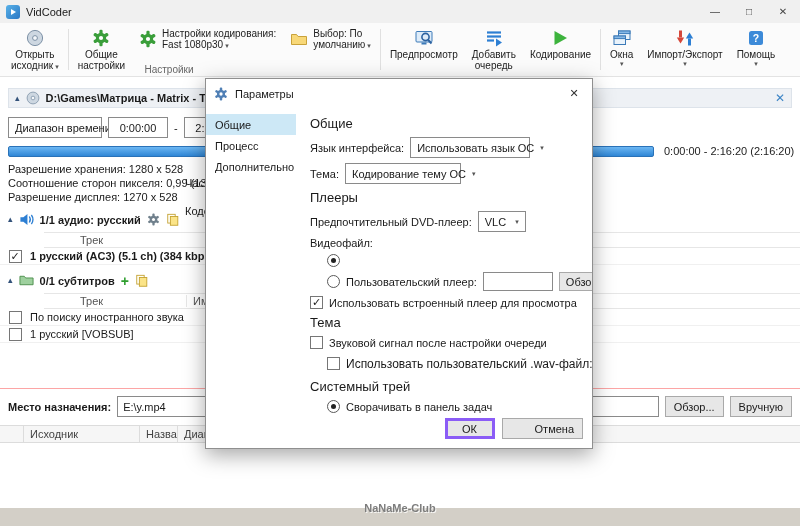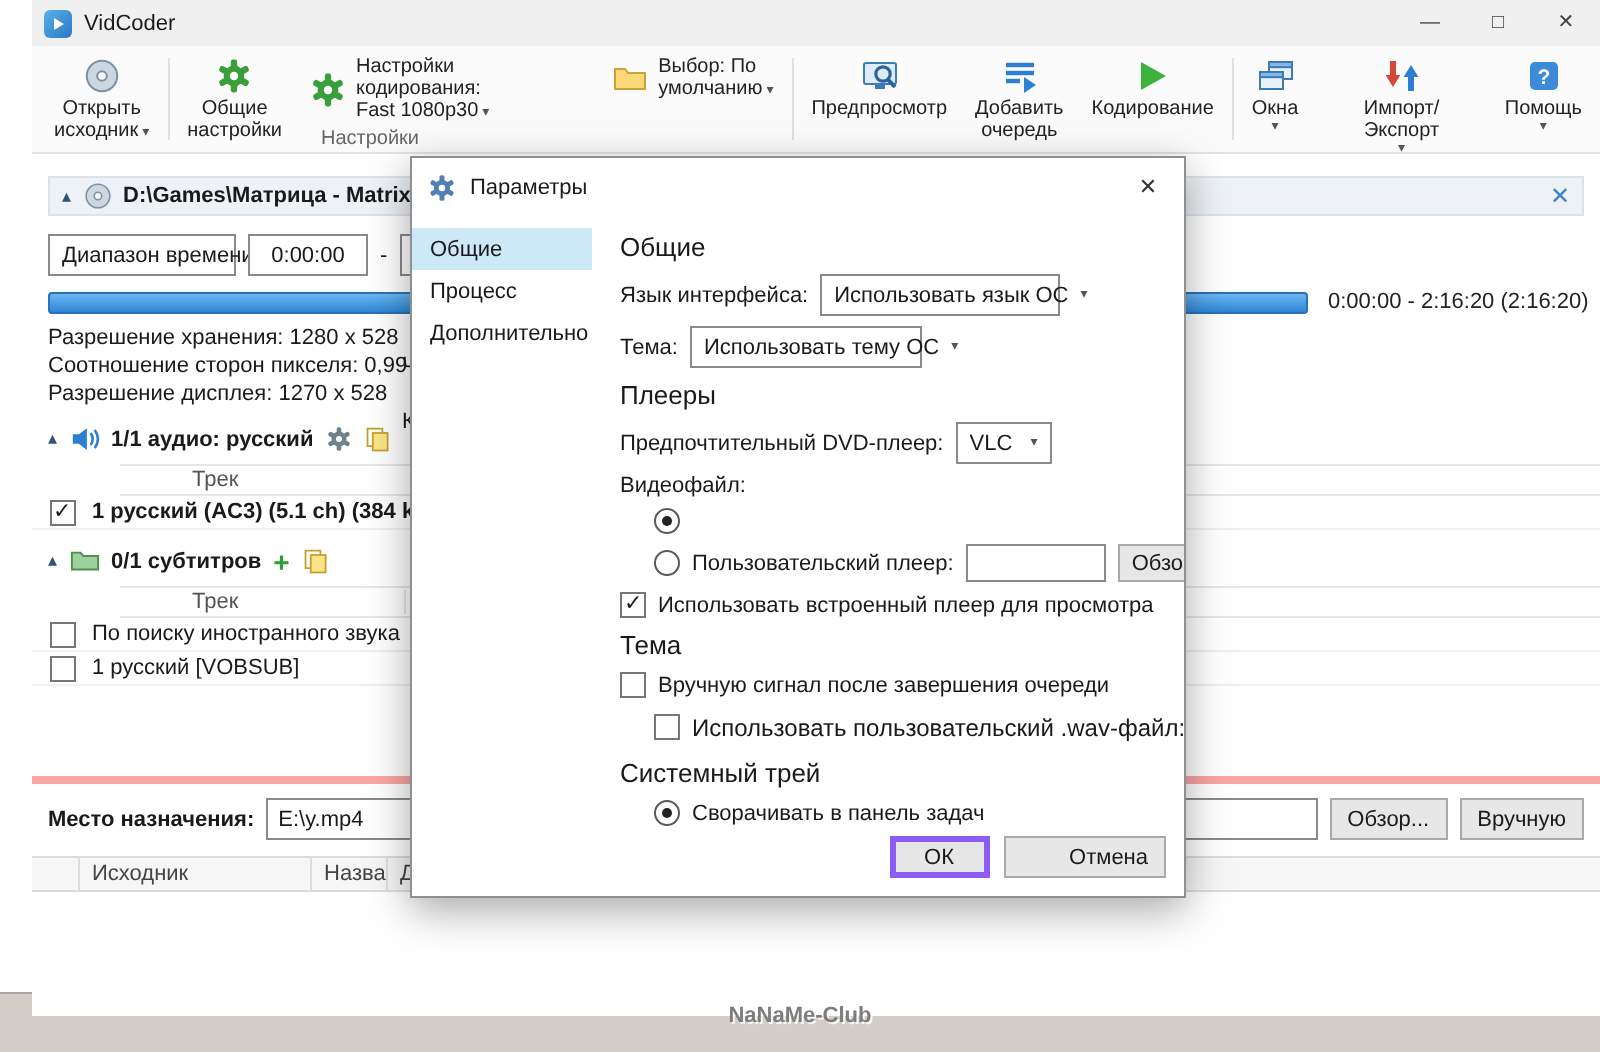--- a/index.html
+++ b/index.html
@@ -6,21 +6,21 @@
   html,body { width:800px; height:526px; }
   body {
     font-family:"Liberation Sans","DejaVu Sans",sans-serif;
     font-size:11px; color:#1a1a1a;
     background:#d3cfc7; position:relative; overflow:hidden;
   }
   svg { display:block; }
 
   
   .window { position:absolute; left:0; top:0; width:800px; height:497px;
-            background:#fff; border-bottom:1px solid #a6a6a6;padding-left:16px; }
+            background:#fff; border-bottom:1px solid #a6a6a6; }
 
   .titlebar { height:23px; background:#f0f0f0; display:flex; align-items:center;
               padding-left:6px; gap:6px; }
   .app-icon { width:14px; height:14px; border-radius:3px; flex:none;
               background:linear-gradient(135deg,#58b1e8,#2a77c4); position:relative; }
   .app-icon::after { content:""; position:absolute; left:5px; top:4px;
               border-left:5px solid #fff; border-top:3px solid transparent;
               border-bottom:3px solid transparent; }
   .winbtns { margin-left:auto; display:flex; height:100%; }
   .winbtn { width:34px; display:flex; align-items:center; justify-content:center;
@@ -80,21 +80,21 @@
   .colname { flex:1; border-left:1px solid #e6e6e6; padding-left:6px;
              overflow:hidden; white-space:nowrap; }
   .rowtext { white-space:nowrap; overflow:hidden; }
   .rowtext.b { font-weight:bold; }
 
   .cb { width:13px; height:13px; border:1px solid #767676; background:#fff;
         position:relative; flex:none; }
   .cb span { position:absolute; left:1px; top:-1px; font-size:11px; line-height:13px; color:#1a1a1a; }
 
   .bottom-block { position:absolute; left:0; right:0; top:300px;
-                  border-top:4px solid #fca5a5; background:#fff; }
+                  border-top:1px solid #fca5a5; background:#fff; }
   .dest-row { display:flex; align-items:center; gap:6px; padding:7px 8px 0; }
   .dest-label { font-weight:bold; white-space:nowrap; }
   .textbox { flex:1; height:21px; border:1px solid #8a8a8a; background:#fff;
              padding:0 5px; font:inherit; color:#1a1a1a; }
   .btn { height:21px; background:#e7e7e7; border:1px solid #a9a9a9;
          display:inline-flex; align-items:center; justify-content:center;
          padding:0 8px; font-size:11px; white-space:nowrap; }
 
   .queue-header { margin-top:8px; display:flex; height:18px; align-items:center;
                   background:#f6f6f6; border-top:1px solid #dcdcdc;
@@ -458,21 +458,21 @@
       <div class="crow">
         <span class="lbl">Язык интерфейса:</span>
         <span class="combo w-lang">
           <span>Использовать язык ОС</span>
           <span class="caret">▾</span>
         </span>
       </div>
       <div class="crow">
         <span class="lbl">Тема:</span>
         <span class="combo w-theme">
-          <span>Использовать тему ОС</span>
+          <span>Кодирование тему ОС</span>
           <span class="caret">▾</span>
         </span>
       </div>
 
       <div class="dlg-h">Плееры</div>
       <div class="crow">
         <span class="lbl">Предпочтительный DVD-плеер:</span>
         <span class="combo w-vlc">
           <span>VLC</span>
           <span class="caret">▾</span>
@@ -493,21 +493,21 @@
       <div class="crow">
         <span class="cb">
             <span>✓</span>
           </span>
         <span class="lbl">Использовать встроенный плеер для просмотра</span>
       </div>
 
       <div class="dlg-h">Тема</div>
       <div class="crow">
         <span class="cb off"></span>
-        <span class="lbl">Вручную сигнал после завершения очереди</span>
+        <span class="lbl">Звуковой сигнал после настройки очереди</span>
       </div>
       <div class="crow indent">
         <span class="cb off"></span>
         <span class="lbl small">Использовать пользовательский .wav-файл:</span>
         <input class="mini-input w-wav" style="">
         <span class="btn small disabled">Обзор...</span>
       </div>
 
       <div class="dlg-h">Системный трей</div>
       <div class="crow indent">

